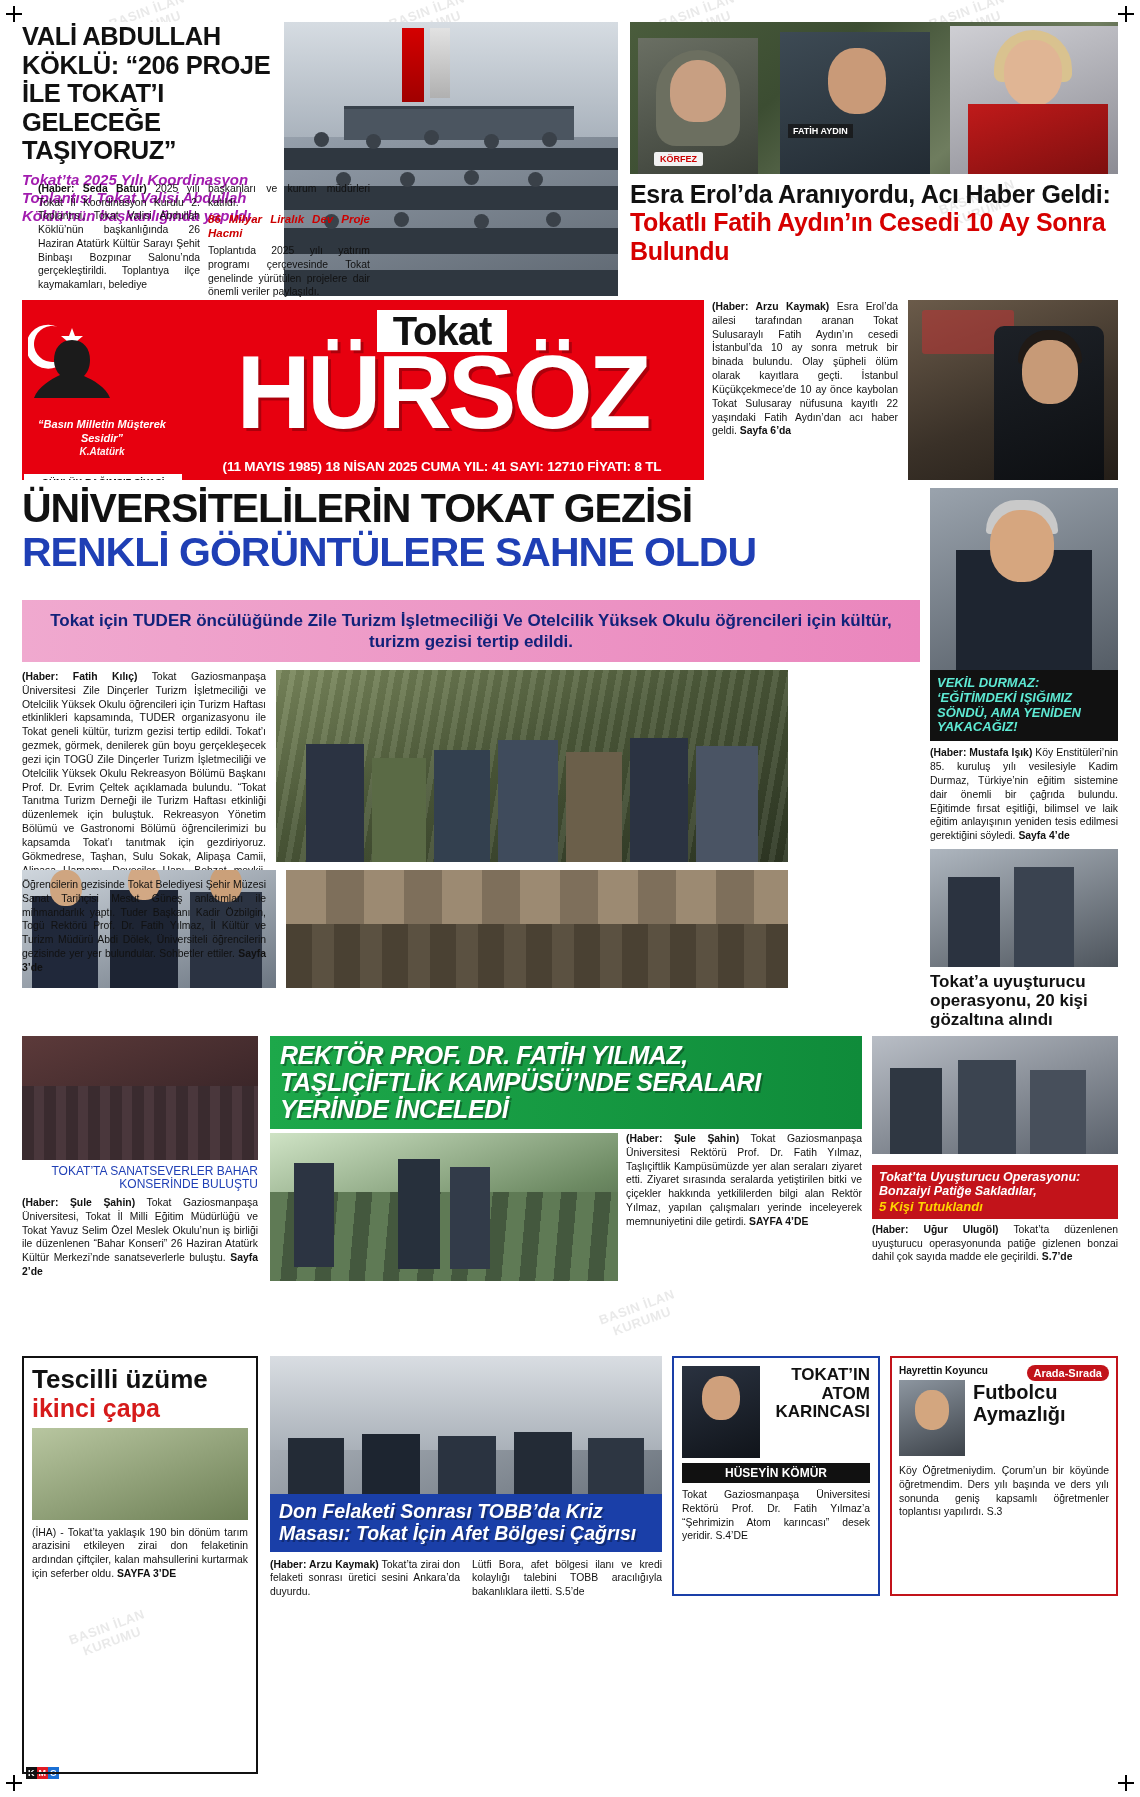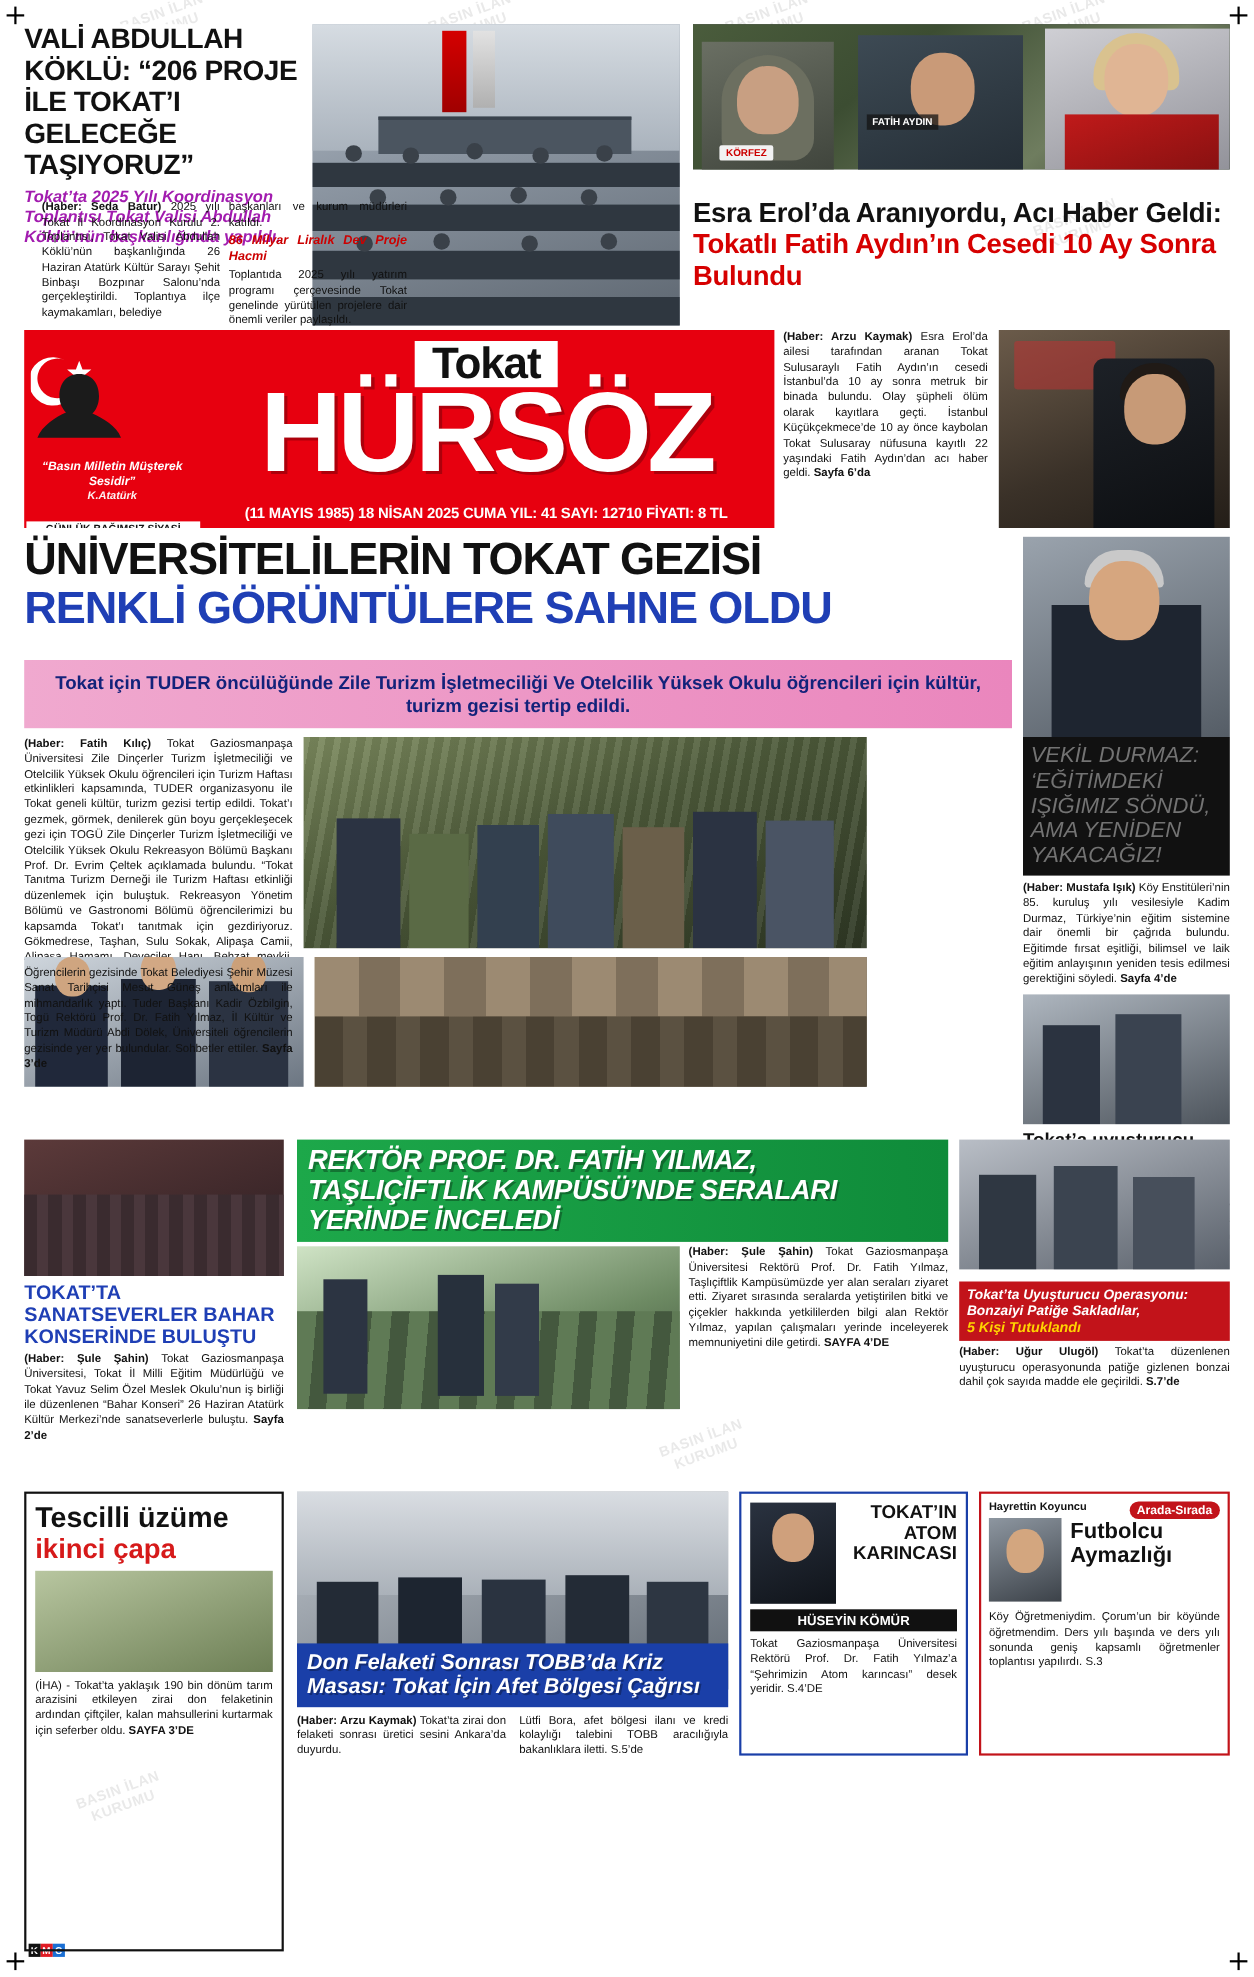--- a/index.html
+++ b/index.html
@@ -52,21 +52,21 @@
   .hl1 { font-size:25.5px; font-weight:bold; line-height:1.12; color:#111; letter-spacing:-0.4px; }
   .hl-sub { margin-top:6px; font-size:15px; font-weight:bold; font-style:italic; line-height:1.22; color:#a21caf; }
   .topLead .cols { position:absolute; left:16px; top:160px; width:334px; display:flex; gap:8px; }
   .topLead .col { width:162px; font-size:10.4px; line-height:1.32; color:#111; text-align:justify; }
   .byline { font-weight:bold; }
   .redsub { color:#cc0000; font-weight:bold; font-style:italic; font-size:11.5px; line-height:1.2; margin-bottom:3px; }
   .pageref { font-weight:bold; }
 
   
   .topRight { position:absolute; left:630px; top:22px; width:488px; height:274px; }
-  .tr-photo { position:absolute; left:0; top:0; width:488px; height:132px; background:#2f3a2c; overflow:hidden; }
+  .tr-photo { position:absolute; left:0; top:0; width:488px; height:152px; background:#2f3a2c; overflow:hidden; }
   .tr-photo .grass { position:absolute; left:0; top:0; width:100%; height:100%;
      background:linear-gradient(140deg,#4a5c3c 0%,#3c4d32 35%,#6f7d5f 70%,#2c3527 100%); }
   .tr-photo .p1 { position:absolute; left:8px; top:16px; width:120px; height:136px; background:linear-gradient(160deg,#6a6f63,#3b4038); }
   .tr-photo .p1 .face { position:absolute; left:32px; top:22px; width:56px; height:62px; border-radius:48% 48% 42% 42%; background:#c89f82; }
   .tr-photo .p1 .scarf { position:absolute; left:18px; top:12px; width:84px; height:96px; border-radius:42px 42px 20px 20px; background:#6c6f60; }
   .tr-photo .p2 { position:absolute; left:150px; top:10px; width:150px; height:142px; background:linear-gradient(160deg,#3d4a54,#222b33); }
   .tr-photo .p2 .face { position:absolute; left:48px; top:16px; width:58px; height:66px; border-radius:46%; background:#c99a78; }
   .tr-photo .p3 { position:absolute; left:320px; top:4px; width:168px; height:148px; background:linear-gradient(160deg,#cfcfd4,#8c8c94); }
   .tr-photo .p3 .face { position:absolute; left:54px; top:14px; width:58px; height:66px; border-radius:46%; background:#e0b594; }
   .tr-photo .p3 .hair { position:absolute; left:44px; top:4px; width:78px; height:52px; border-radius:40px 40px 8px 8px; background:#d9c28f; }
@@ -135,34 +135,34 @@
      background:linear-gradient(160deg,#b9a589,#7a6b55 60%,#433b2e); }
   .ms-bottom { position:absolute; left:0; top:208px; width:244px; font-size:10.4px; line-height:1.33; text-align:justify; color:#111; }
 
   
   .rail { position:absolute; left:930px; top:488px; width:188px; }
   .rail .ph1 { width:188px; height:182px; overflow:hidden; background:linear-gradient(160deg,#9aa3ad,#555d66); position:relative;}
   .rail .ph1 .suit { position:absolute; left:26px; top:62px; width:136px; height:120px; background:#1e2530; }
   .rail .ph1 .face { position:absolute; left:60px; top:22px; width:64px; height:72px; border-radius:46%; background:#d6a67f; }
   .rail .ph1 .hair { position:absolute; left:56px; top:12px; width:72px; height:34px; border-radius:32px 32px 4px 4px; background:#c9c9c9; }
   .rail .yellowBox { width:188px; background:#111; padding:6px 7px; }
-  .rail .yellowBox .t { color:#737373; font-size:20px; font-weight:normal; font-style:italic; line-height:1.14; }
+  .rail .yellowBox .t { color:#5eead4; font-size:13px; font-weight:bold; font-style:italic; line-height:1.14; }
   .rail .txt { width:188px; font-size:10.4px; line-height:1.33; color:#111; text-align:justify; padding-top:5px;}
 
   .rail .ph2 { margin-top:6px; width:188px; height:118px; overflow:hidden; background:linear-gradient(160deg,#aeb6bf,#4e555d); position:relative;}
   .rail .ph2 .b1 { position:absolute; left:18px; top:28px; width:52px; height:90px; background:#2b3340;}
   .rail .ph2 .b2 { position:absolute; left:84px; top:18px; width:60px; height:100px; background:#3a4350;}
   .rail .headline2 { font-size:17px; font-weight:bold; line-height:1.12; color:#111; padding-top:5px; }
 
   
   .lower { position:absolute; left:22px; top:1036px; width:1096px; height:308px; }
   .lw-left { position:absolute; left:0; top:0; width:236px; }
   .lw-left .ph { width:236px; height:124px; overflow:hidden; background:linear-gradient(160deg,#5c3a3a,#2a1c20); position:relative;}
   .lw-left .ph .crowd { position:absolute; bottom:0; left:0; right:0; height:60%; background:repeating-linear-gradient(90deg,#3a2b2f 0 12px,#4a373c 12px 22px); }
-  .lw-left .h { font-size:18px; font-weight:bold; color:#1f3fb5; line-height:1.12; padding-top:5px;}
+  .lw-left .h { font-size:12px; font-weight:normal; color:#1f3fb5; line-height:1.12; padding-top:5px;text-align:right;}
   .lw-left .txt { font-size:10.4px; line-height:1.33; color:#111; text-align:justify; padding-top:4px;}
 
   .lw-mid { position:absolute; left:248px; top:0; width:592px; }
   .greenHead { background:linear-gradient(90deg,#1da84a,#0f8b3a); padding:6px 10px; }
   .greenHead .t { color:#fff; font-size:25px; font-weight:bold; font-style:italic; line-height:1.08; text-shadow:2px 2px 0 rgba(0,0,0,.3); letter-spacing:-0.4px;}
   .lw-mid .ph { width:348px; height:148px; overflow:hidden; background:linear-gradient(160deg,#cfe3c5,#6d8a63 60%,#3c4f38); position:relative; margin-top:4px;}
   .lw-mid .ph .rows { position:absolute; left:0; bottom:0; width:100%; height:60%; background:repeating-linear-gradient(95deg,#5f7a55 0 18px,#44583e 18px 34px); }
   .lw-mid .rtxt { position:absolute; left:356px; top:96px; width:236px; font-size:10.4px; line-height:1.33; color:#111; text-align:justify; }
 
   .lw-right { position:absolute; left:850px; top:0; width:246px; }

